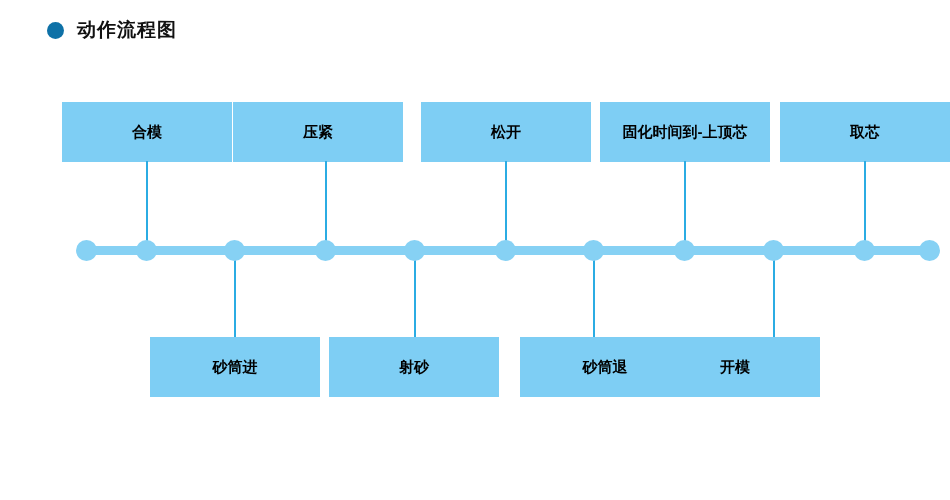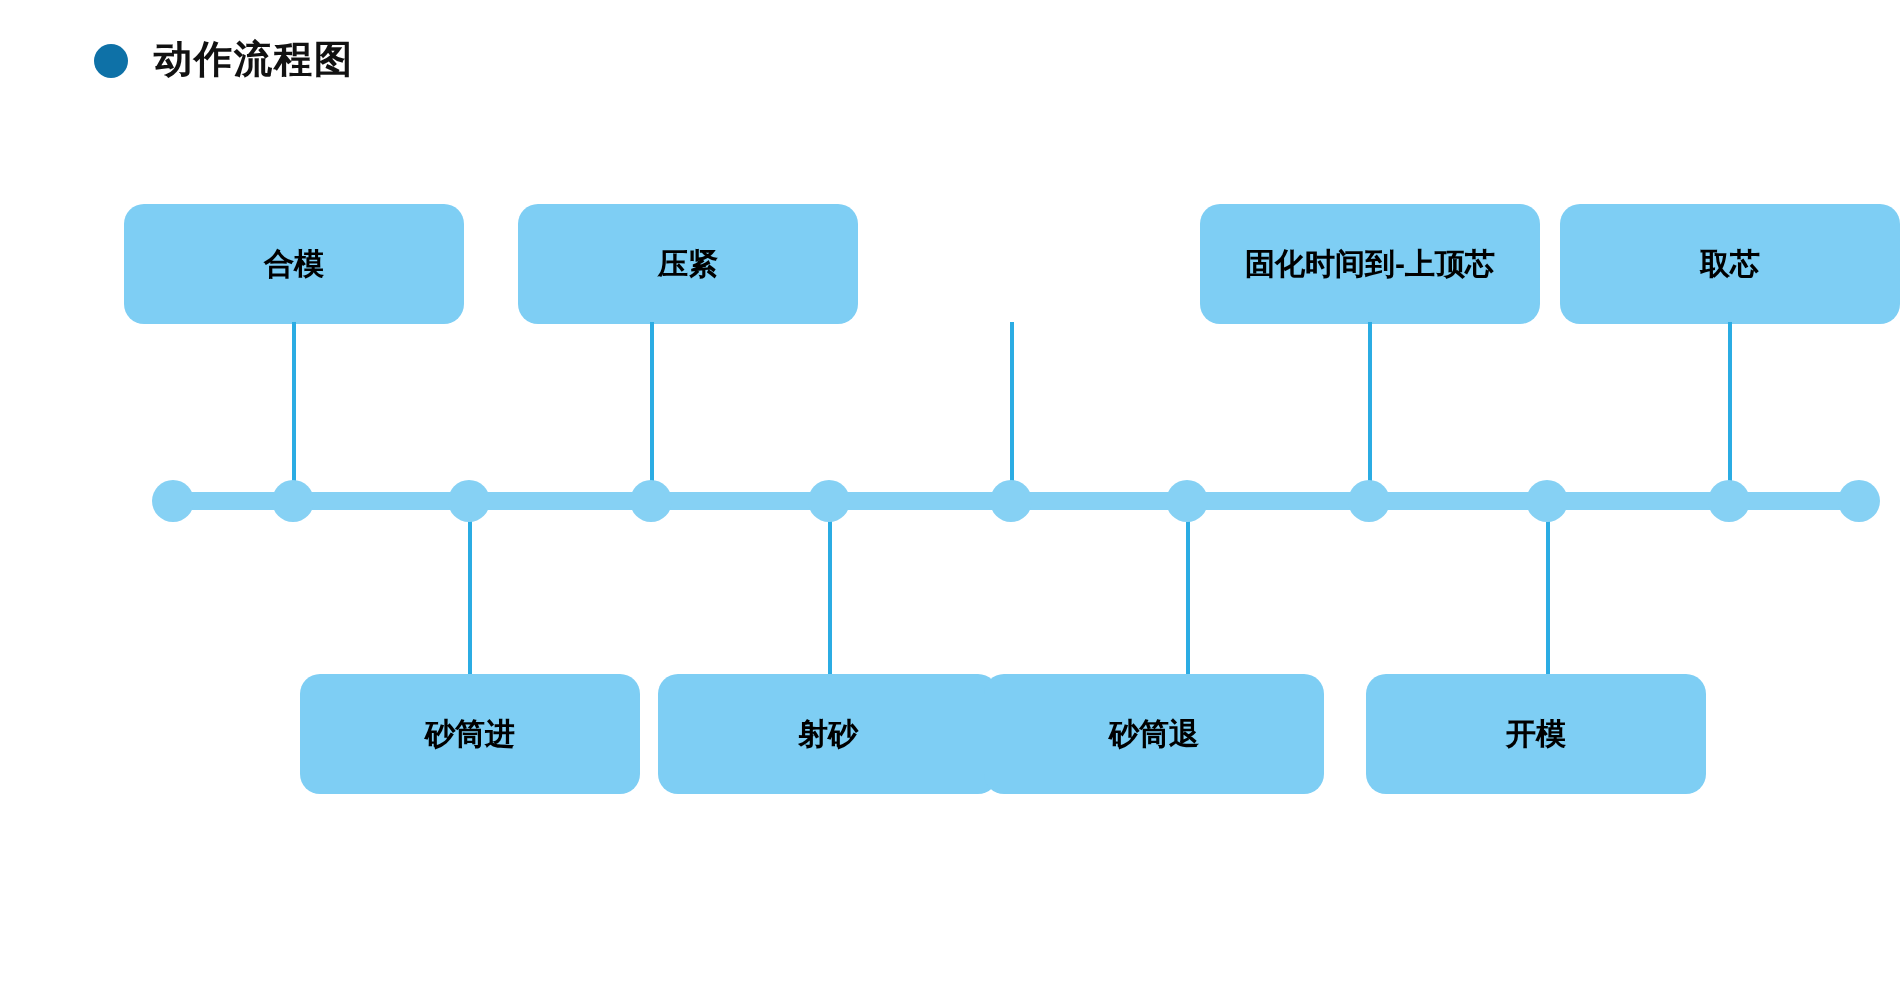--- a/index.html
+++ b/index.html
@@ -27,21 +27,21 @@
   .bullet{
     width:17px;height:17px;border-radius:50%;
     background:var(--title-bullet);flex:0 0 auto;
   }
   .title{
     font-size:19px;font-weight:bold;color:#111;
     letter-spacing:1px;white-space:nowrap;
   }
   .node{
     position:absolute;width:170px;height:60px;
-    background:var(--node-fill);border-radius:10px;
+    background:var(--node-fill);border-radius:0;
     display:flex;align-items:center;justify-content:center;
     font-size:15px;font-weight:bold;color:var(--text);
     white-space:nowrap;
   }
   .node.top{top:102px;}
   .node.bottom{top:337px;}
   .connector{
     position:absolute;width:2px;background:var(--connector);
   }
   .connector.from-top{top:161px;height:90px;}
@@ -59,21 +59,22 @@
 <body>
 
 <div class="canvas">
 
   <div class="title-row">
     <span class="bullet"></span>
     <span class="title">动作流程图</span>
   </div>
 
   <div class="node top" style="left:30px">合模</div>
-  <div class="node top" style="left:227px">压紧</div>
+  <div class="node top" style="left:201px">压紧</div>
+  <div class="node top" style="left:389px">松开</div>
   <div class="node top" style="left:748px">取芯</div>
   <div class="node top" style="left:568px">固化时间到-上顶芯</div>
 
   <div class="connector from-top" style="left:114px"></div>
   <div class="connector from-top" style="left:293px"></div>
   <div class="connector from-top" style="left:473px"></div>
   <div class="connector from-top" style="left:652px"></div>
   <div class="connector from-top" style="left:832px"></div>
 
   <div class="connector from-bottom" style="left:202px"></div>
@@ -90,16 +91,16 @@
   <div class="dot" style="left:372px"></div>
   <div class="dot" style="left:463px"></div>
   <div class="dot" style="left:551px"></div>
   <div class="dot" style="left:642px"></div>
   <div class="dot" style="left:731px"></div>
   <div class="dot" style="left:822px"></div>
   <div class="dot" style="left:887px"></div>
 
   <div class="node bottom" style="left:297px">射砂</div>
   <div class="node bottom" style="left:118px">砂筒进</div>
-  <div class="node bottom" style="left:460px">砂筒退</div>
-  <div class="node bottom" style="left:651px">开模</div>
+  <div class="node bottom" style="left:488px">砂筒退</div>
+  <div class="node bottom" style="left:618px">开模</div>
 
 </div>
 
 </body></html>

